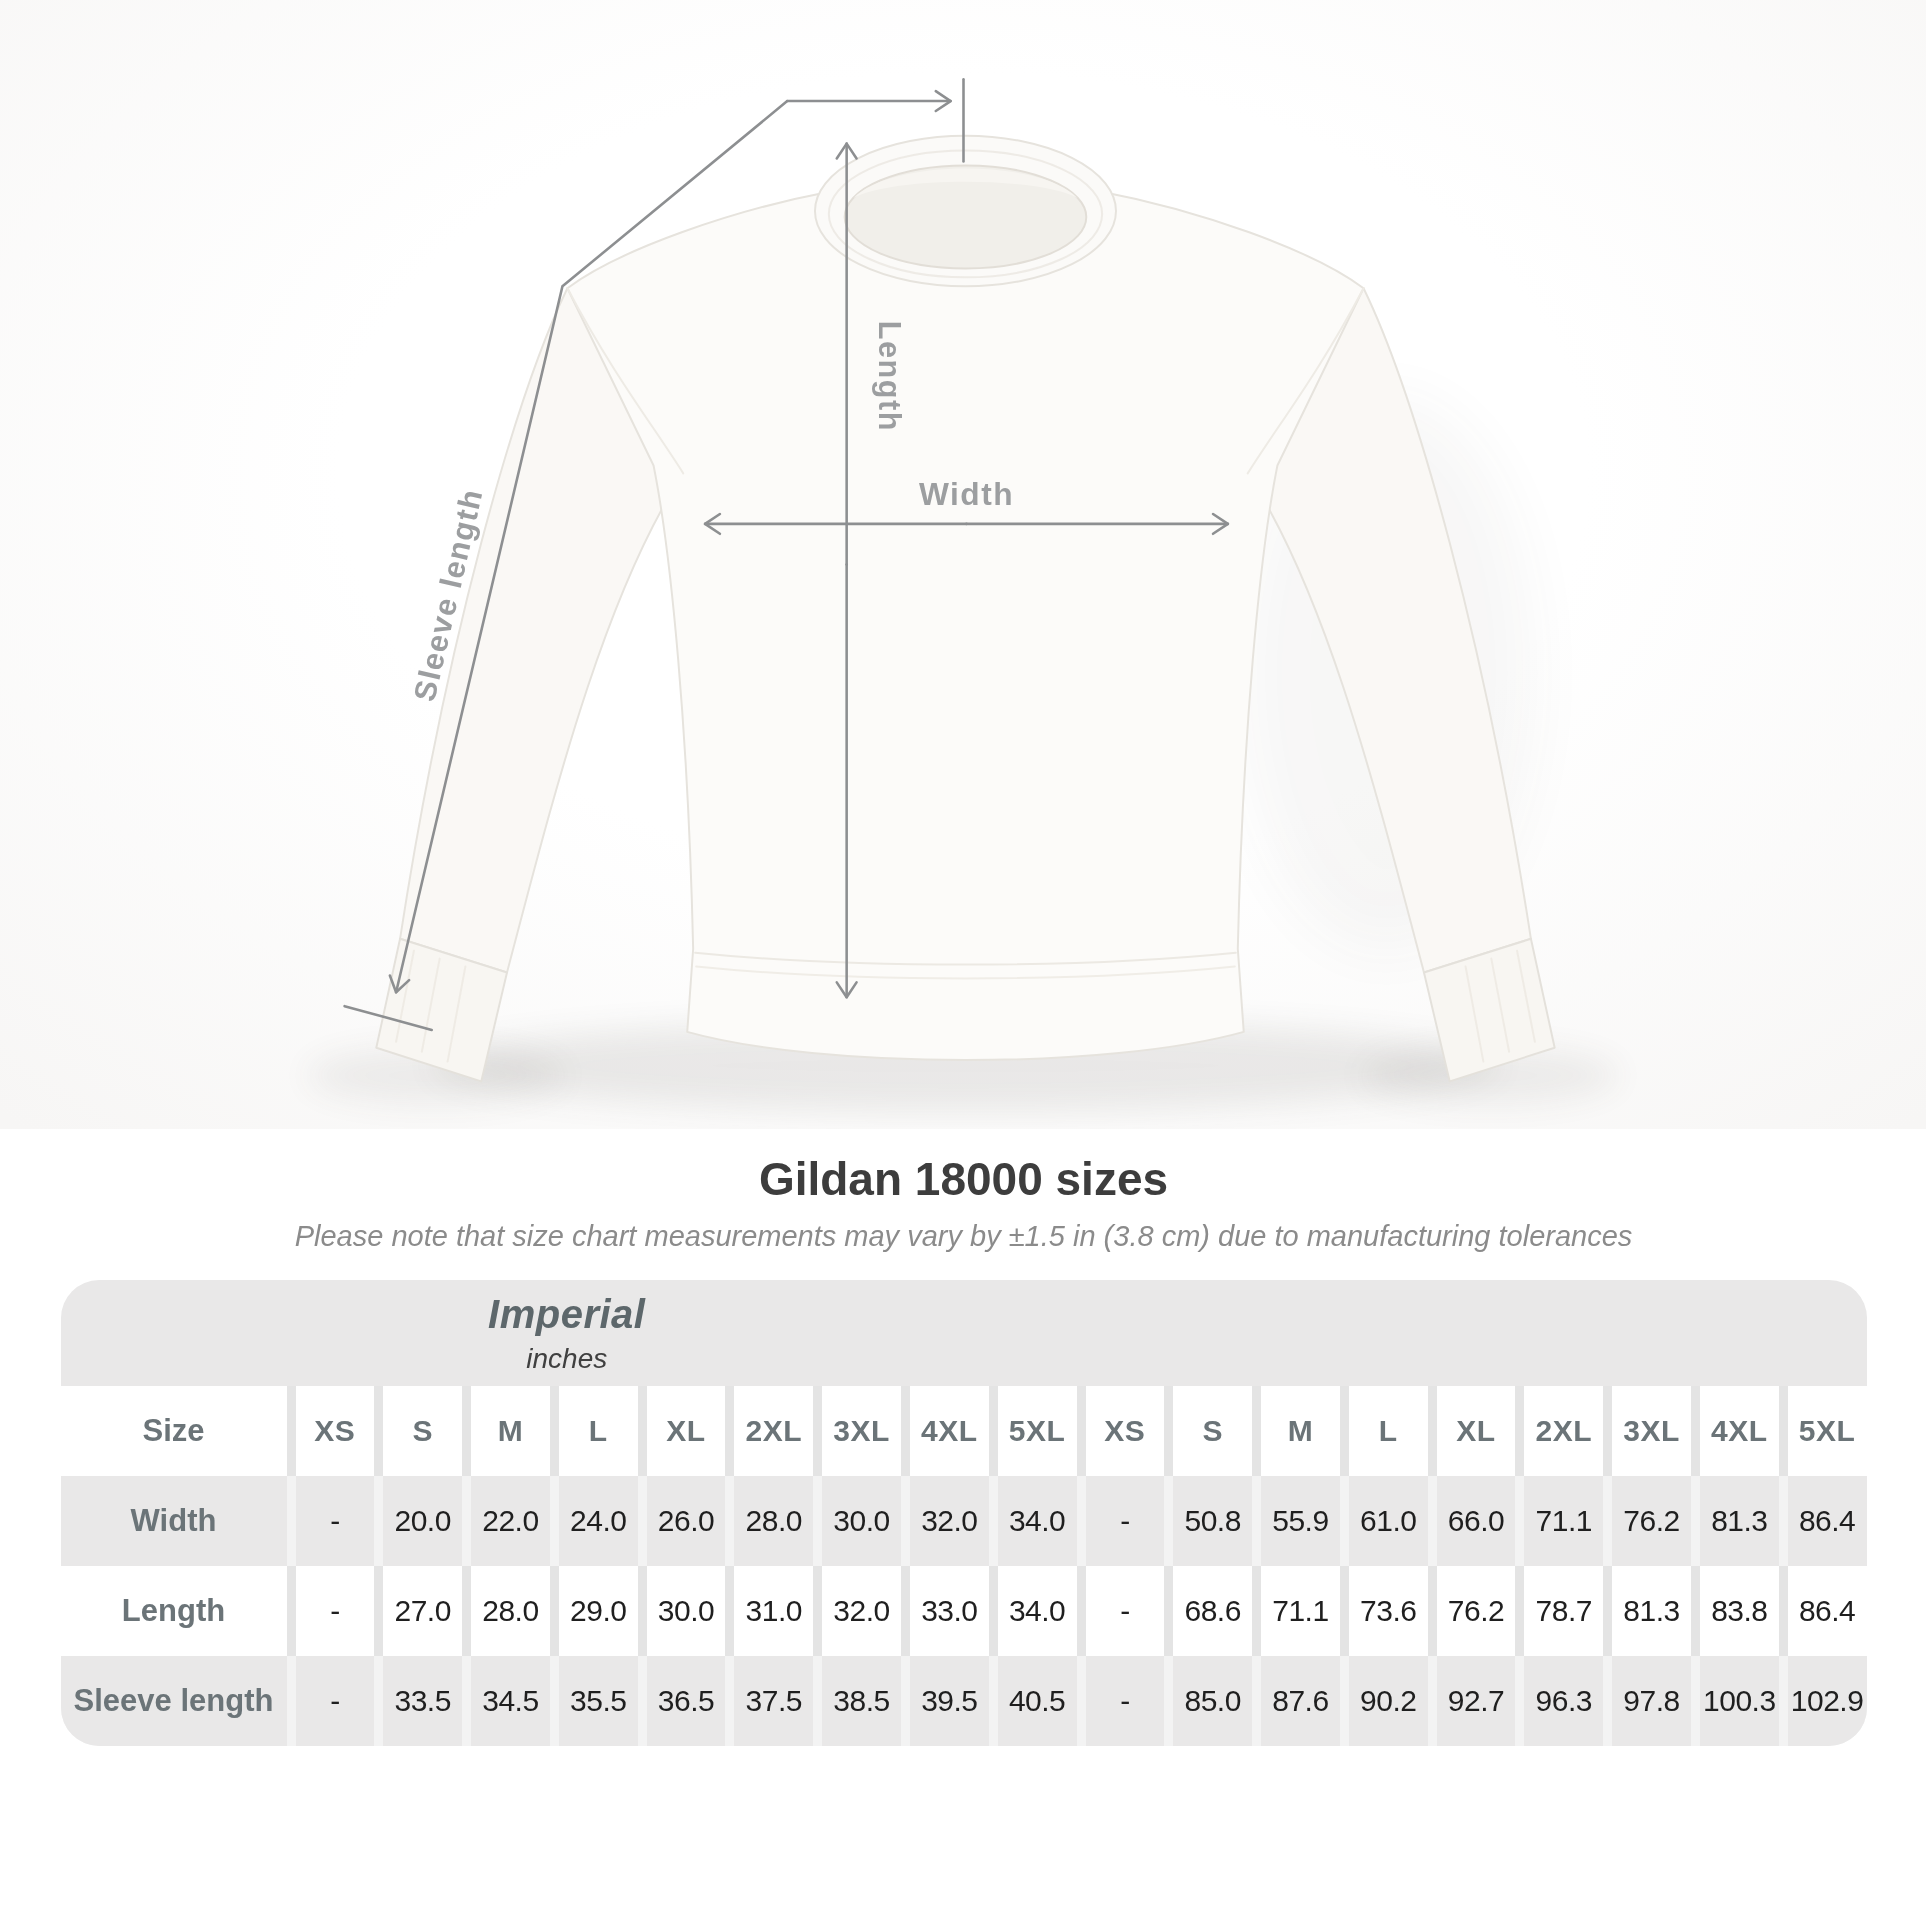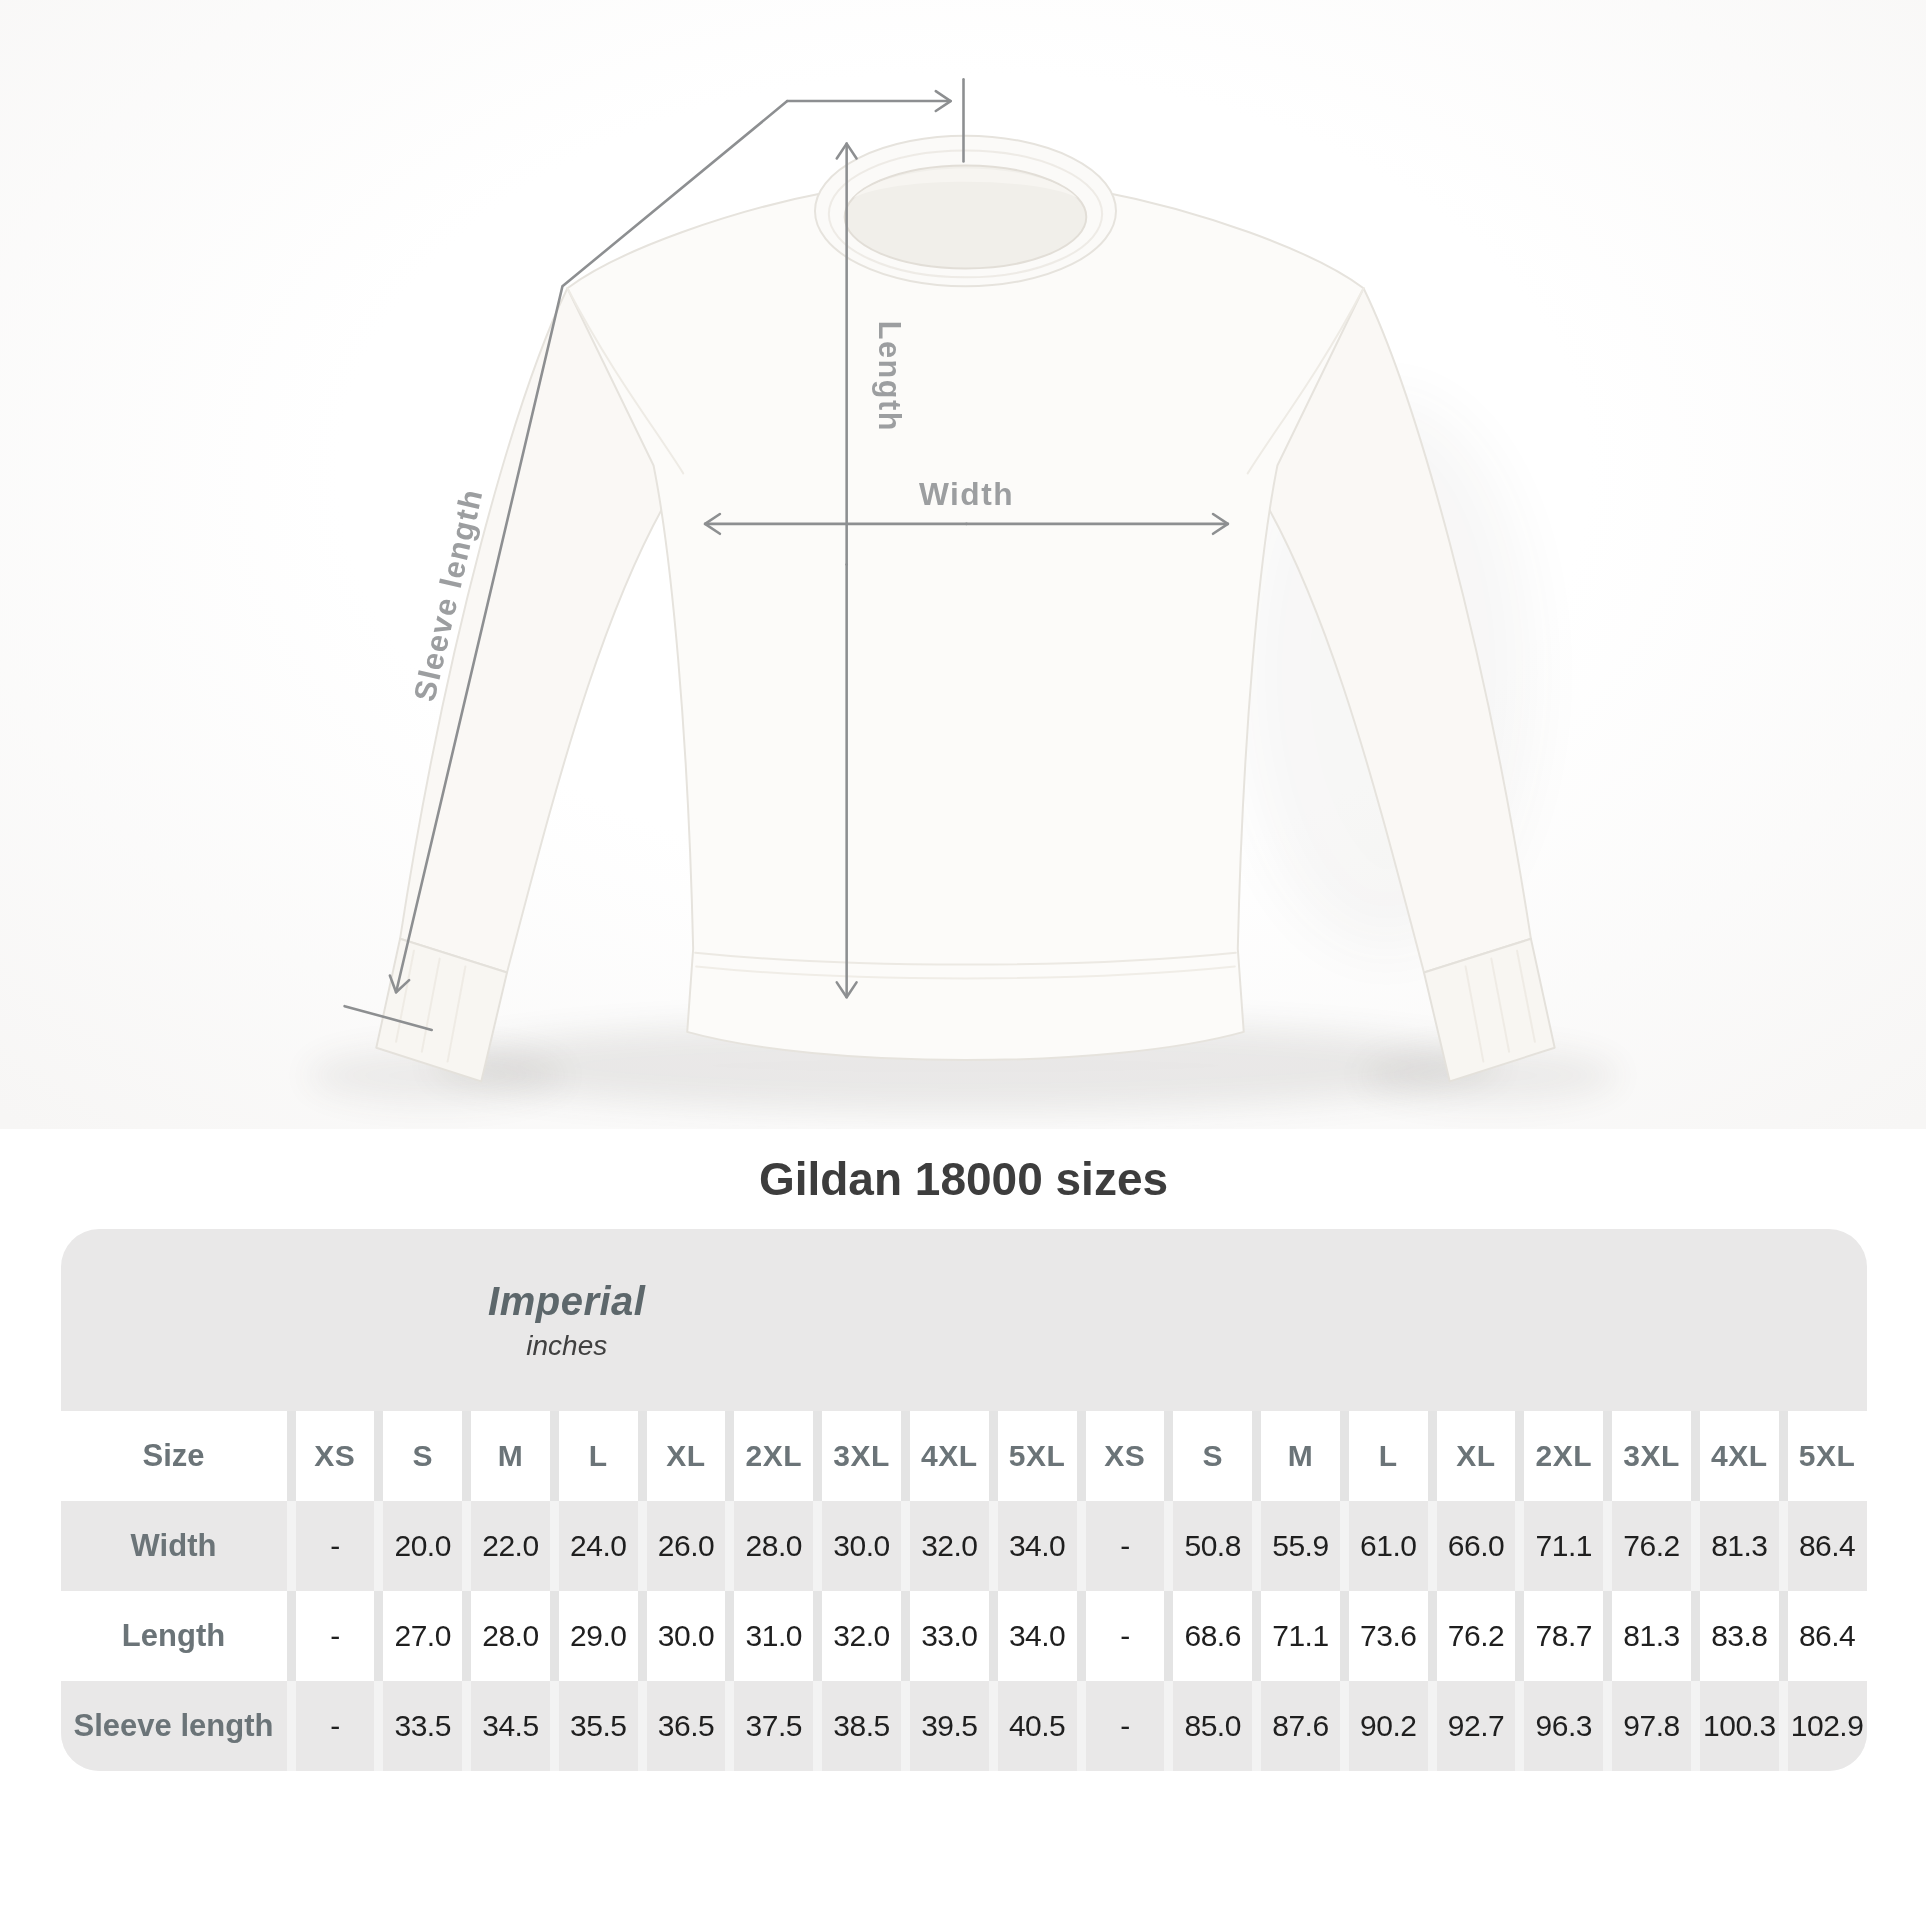--- a/index.html
+++ b/index.html
@@ -24,21 +24,21 @@
     margin:26px 0 0 0;font-size:46px;line-height:1.05;font-weight:bold;color:#3d3d3d;
   }
   .caption .note{
     margin:16px 0 0 0;font-size:29px;line-height:1.2;font-style:italic;color:#8b8b8b;
   }
   
   .size-table{
     width:1806px;margin:26px auto 0 auto;border-radius:38px;overflow:hidden;
   }
   .band{
-    display:grid;grid-template-columns:1026fr 798fr;height:182px;background:#e9e8e8;gap:6px;
+    display:grid;grid-template-columns:1026fr 798fr;height:106px;background:#e9e8e8;gap:6px;
   }
   .band .group{display:flex;flex-direction:column;align-items:center;justify-content:center;gap:6px;}
   .band .group-name{font-size:40px;font-weight:bold;font-style:italic;color:#5d676b;letter-spacing:0.5px;}
   .band .group-unit{font-size:28px;font-style:italic;color:#404040;}
   .trow{
     display:grid;grid-template-columns:226px repeat(18,1fr);column-gap:9px;height:90px;
   }
   .trow .cell{
     display:flex;align-items:center;justify-content:center;white-space:nowrap;
   }
@@ -127,20 +127,21 @@
     </g>
 
     <text class="ann-label" text-anchor="middle" transform="translate(888,380) rotate(90)">Length</text>
     <text class="ann-label" text-anchor="middle" x="976" y="510" style="font-size:32px;">Width</text>
     <text class="ann-label" text-anchor="middle" transform="translate(463,603) rotate(-77)">Sleeve length</text>
   </svg>
 </div>
 
 <div class="caption">
   <h1>Gildan 18000 sizes</h1>
+  <div class="note">Please note that size chart measurements may vary by ±1.5 in (3.8 cm) due to manufacturing tolerances</div>
 </div>
 
 <div class="size-table">
   <div class="band">
     <div class="group">
       <div class="group-name">Imperial</div>
       <div class="group-unit">inches</div>
     </div>
   </div>
   <div class="trow row-white" id="size-header-row">

